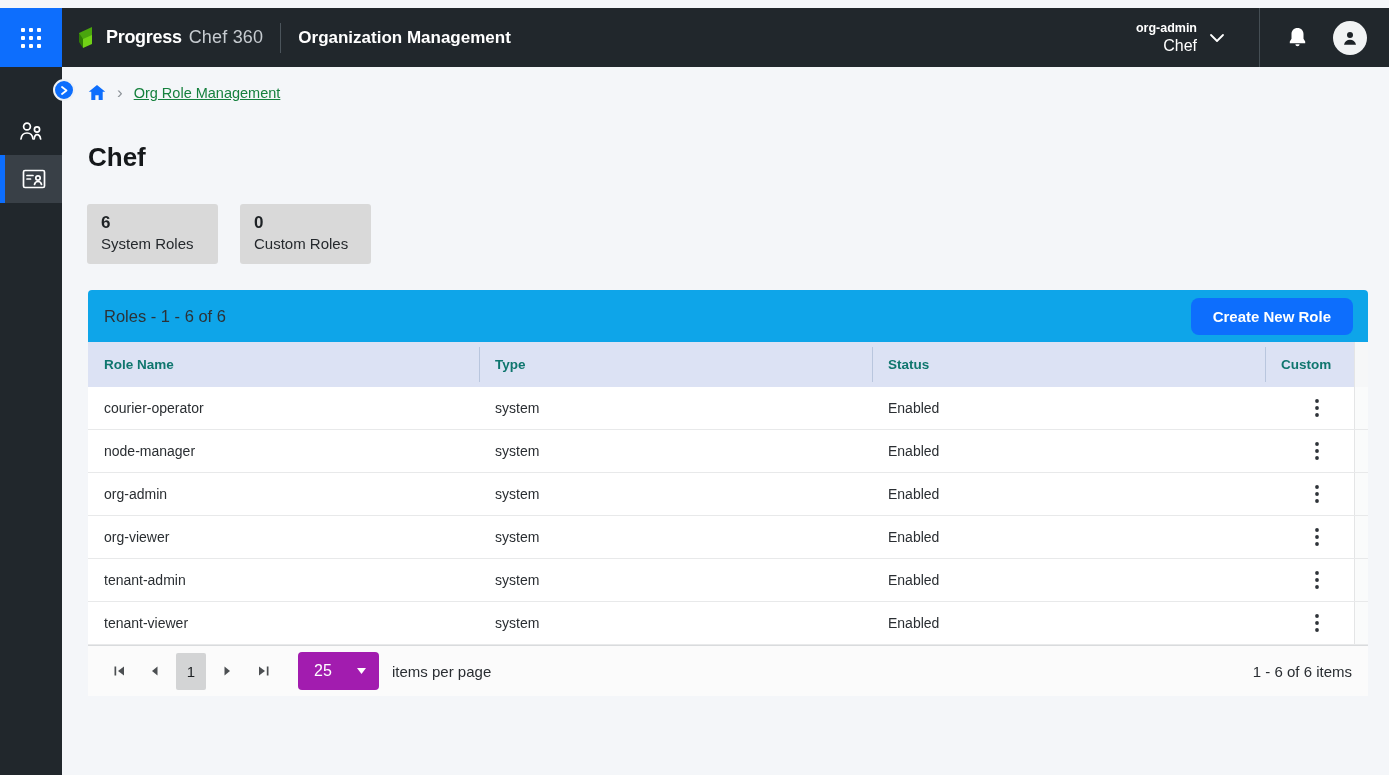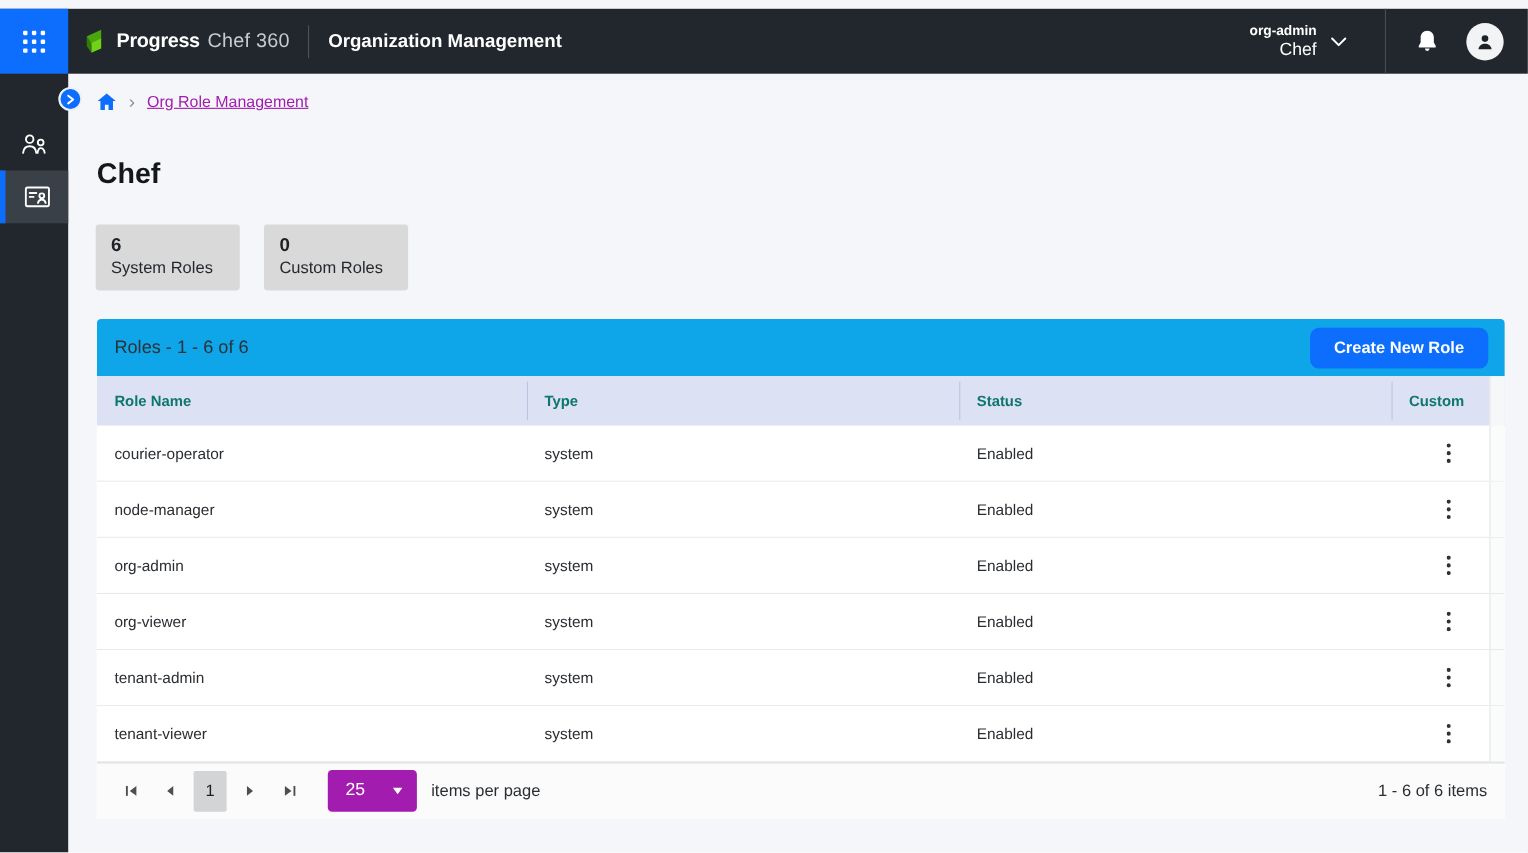--- a/index.html
+++ b/index.html
@@ -52,21 +52,21 @@
   .sidebar-toggle {
     position:absolute; left:53px; top:79px; width:22px; height:22px; z-index:25;
     border-radius:50%; background:#0d6efd; border:2px solid #eef1f5; cursor:pointer;
     display:grid; place-items:center; padding:0;
   }
 
   
   .main { position:absolute; left:62px; top:59px; right:0; bottom:0; }
   .breadcrumb { position:absolute; left:26px; top:25px; display:flex; align-items:center; gap:11px; }
   .crumb-sep { color:#8d9399; font-size:17px; line-height:1; cursor:default; }
-  .crumb-link { color:#a21caf; font-size:14.5px; text-decoration:underline; cursor:pointer; }
+  .crumb-link { color:#15803d; font-size:14.5px; text-decoration:underline; cursor:pointer; }
   .home-btn { background:none; border:none; cursor:pointer; display:grid; place-items:center; padding:0; }
   .page-title { position:absolute; left:26px; top:83px; font-size:26px; font-weight:700; color:#15181b; }
 
   .stats { position:absolute; left:25px; top:145px; display:flex; gap:22px; }
   .stat-card {
     width:131px; height:60px; background:#d9d9d9; border-radius:3px;
     padding:9px 0 0 14px; cursor:default;
   }
   .stat-value { font-size:17px; font-weight:700; color:#1e2225; }
   .stat-label { font-size:15px; color:#25292d; margin-top:2px; }
@@ -95,21 +95,21 @@
   .thead .cell {
     display:flex; align-items:center; padding-left:16px; position:relative;
     font-size:13.5px; font-weight:700; color:#0f766e; cursor:default;
   }
   .thead .cell.vline::before {
     content:""; position:absolute; left:0; top:5px; bottom:5px; width:1px; background:#b9c6de;
   }
   .gutter { background:#fafbfb; border-left:1px solid #e4e5e6; }
   .thead .gutter { background:#f6f7f8; }
 
-  .tbody .trow { height:51px; background:#fff; border-bottom:1px solid #e8e9ea; }
+  .tbody .trow { height:43px; background:#fff; border-bottom:1px solid #e8e9ea; }
   .tbody .cell { display:flex; align-items:center; padding-left:16px; font-size:14px; color:#2a2e32; }
   .actions-cell { display:flex; align-items:center; justify-content:center; padding:0; }
   .kebab-btn { background:none; border:none; cursor:pointer; padding:6px 10px; display:grid; place-items:center; }
 
   
   .pager {
     height:51px; background:#fbfbfb; border-top:1px solid #d9dbdd;
     display:flex; align-items:center; padding:0 16px;
   }
   .pg-btn {

